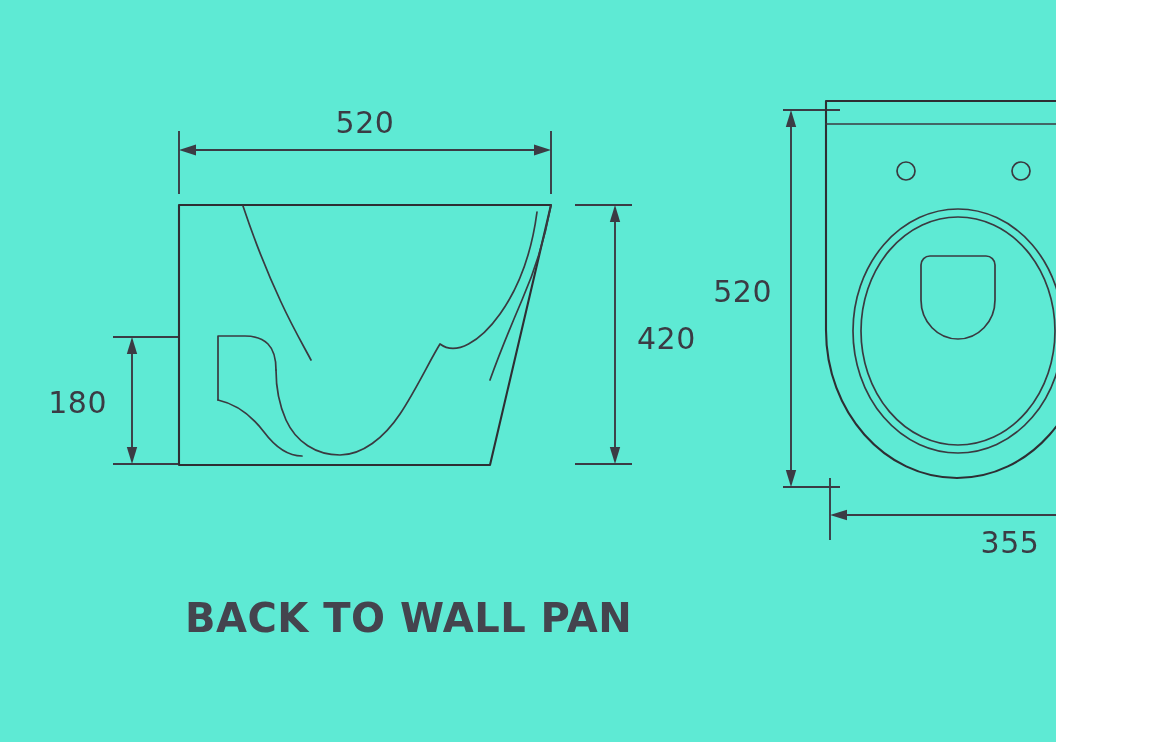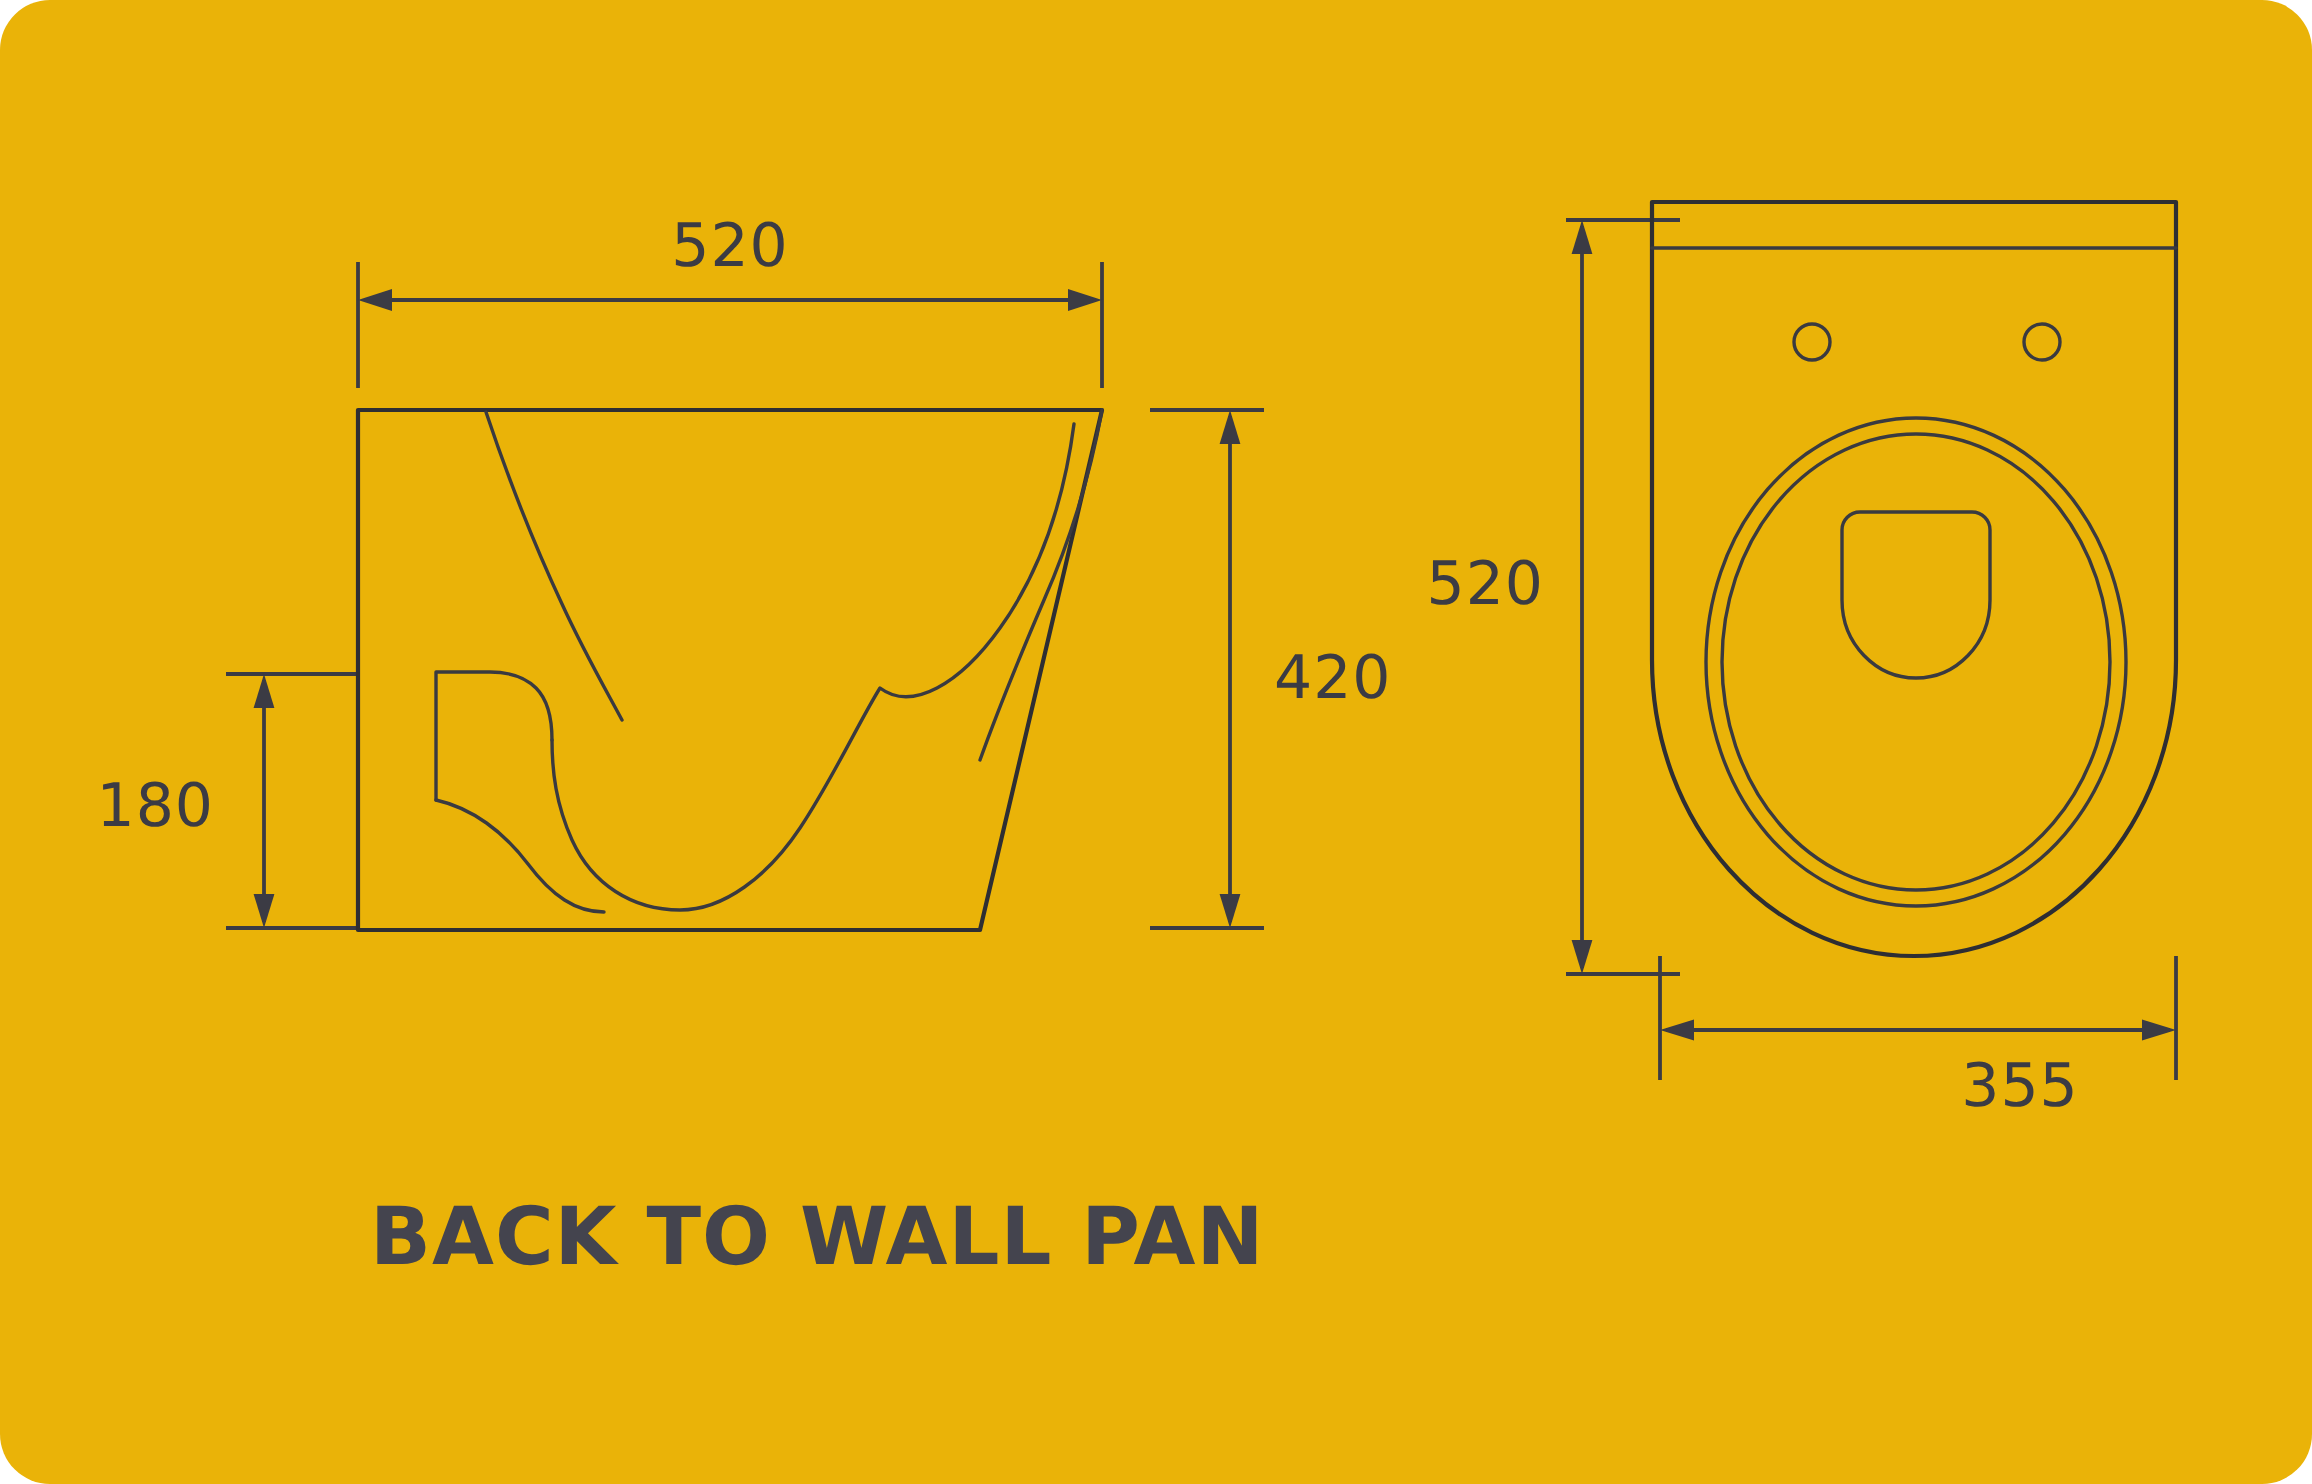--- a/index.html
+++ b/index.html
@@ -6,25 +6,24 @@
   html, body {
     margin: 0;
     padding: 0;
     background: #ffffff;
   }
   body {
     font-family: "DejaVu Sans", "Liberation Sans", sans-serif;
   }
   #drawing-sheet {
     position: relative;
-    width: 1156px;
+    width: 1056px;
     height: 742px;
-    background: #eab308;
+    background: #5eead4;
     overflow: hidden;
-    border-radius: 25px;
   }
   #drawing-sheet svg {
     display: block;
     width: 1156px;
     height: 742px;
   }
   .dim-text {
     font-family: "DejaVu Sans", "Liberation Sans", sans-serif;
     font-size: 30px;
     fill: #3b3b44;

